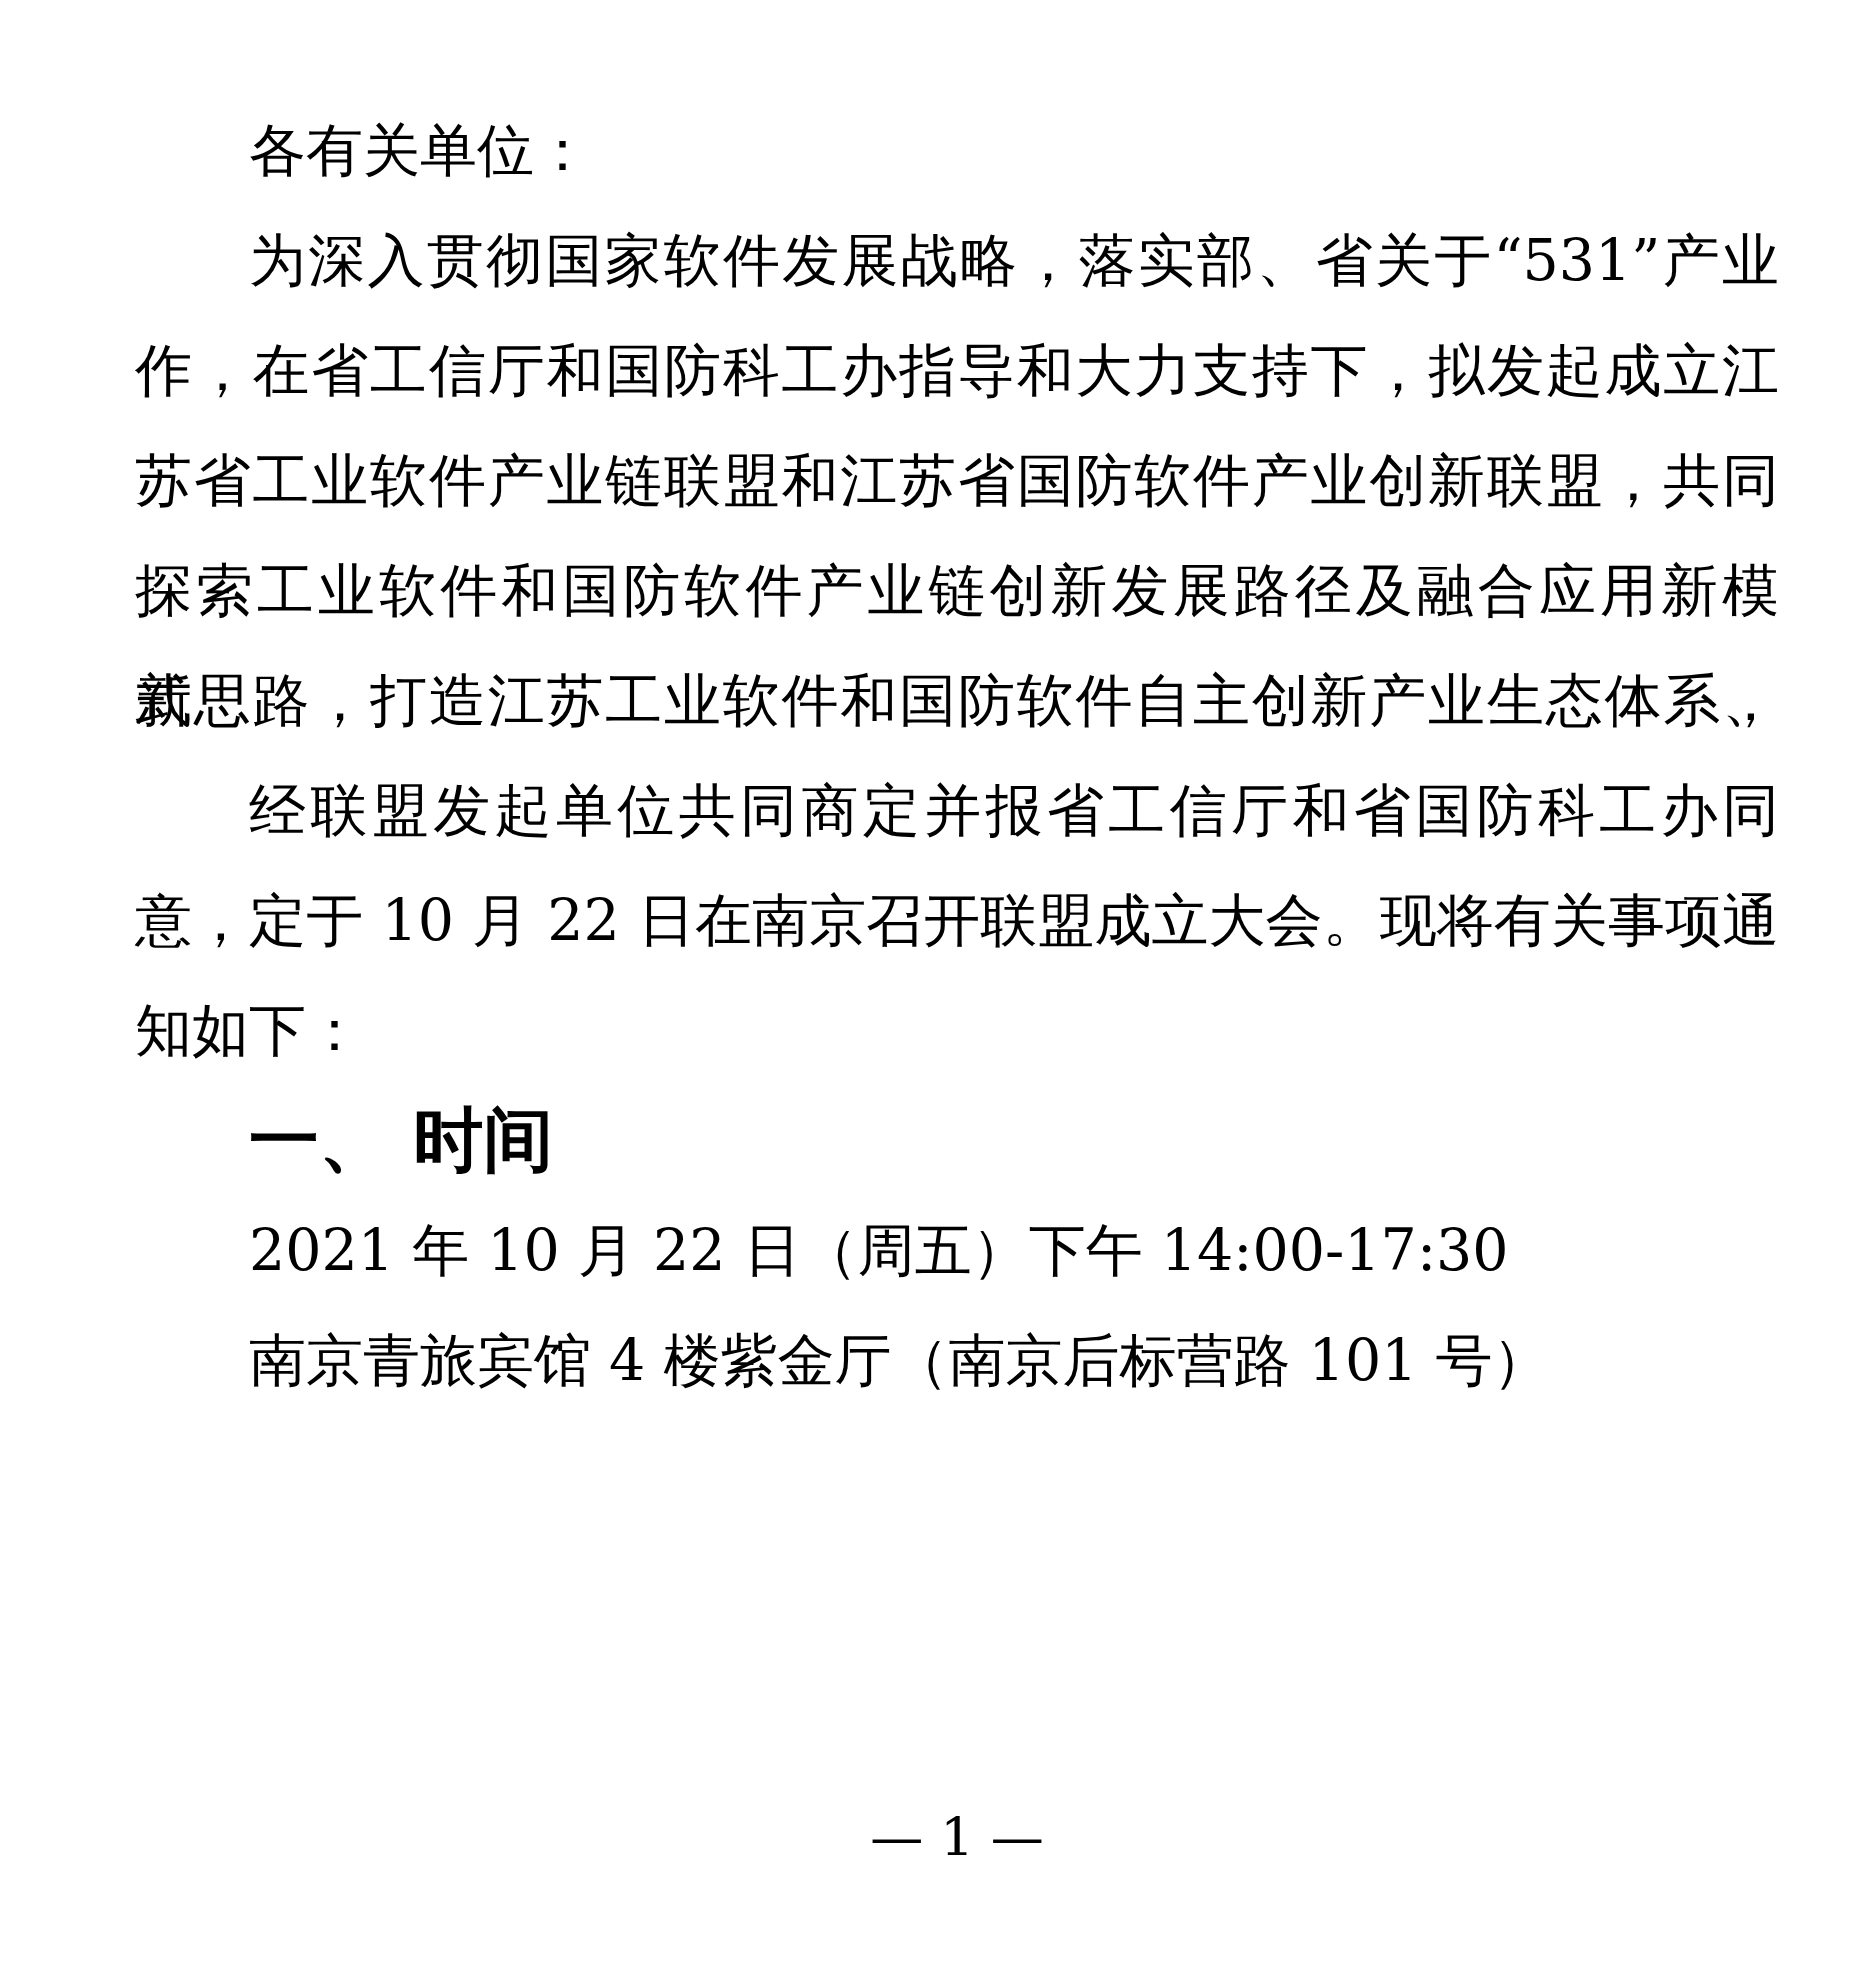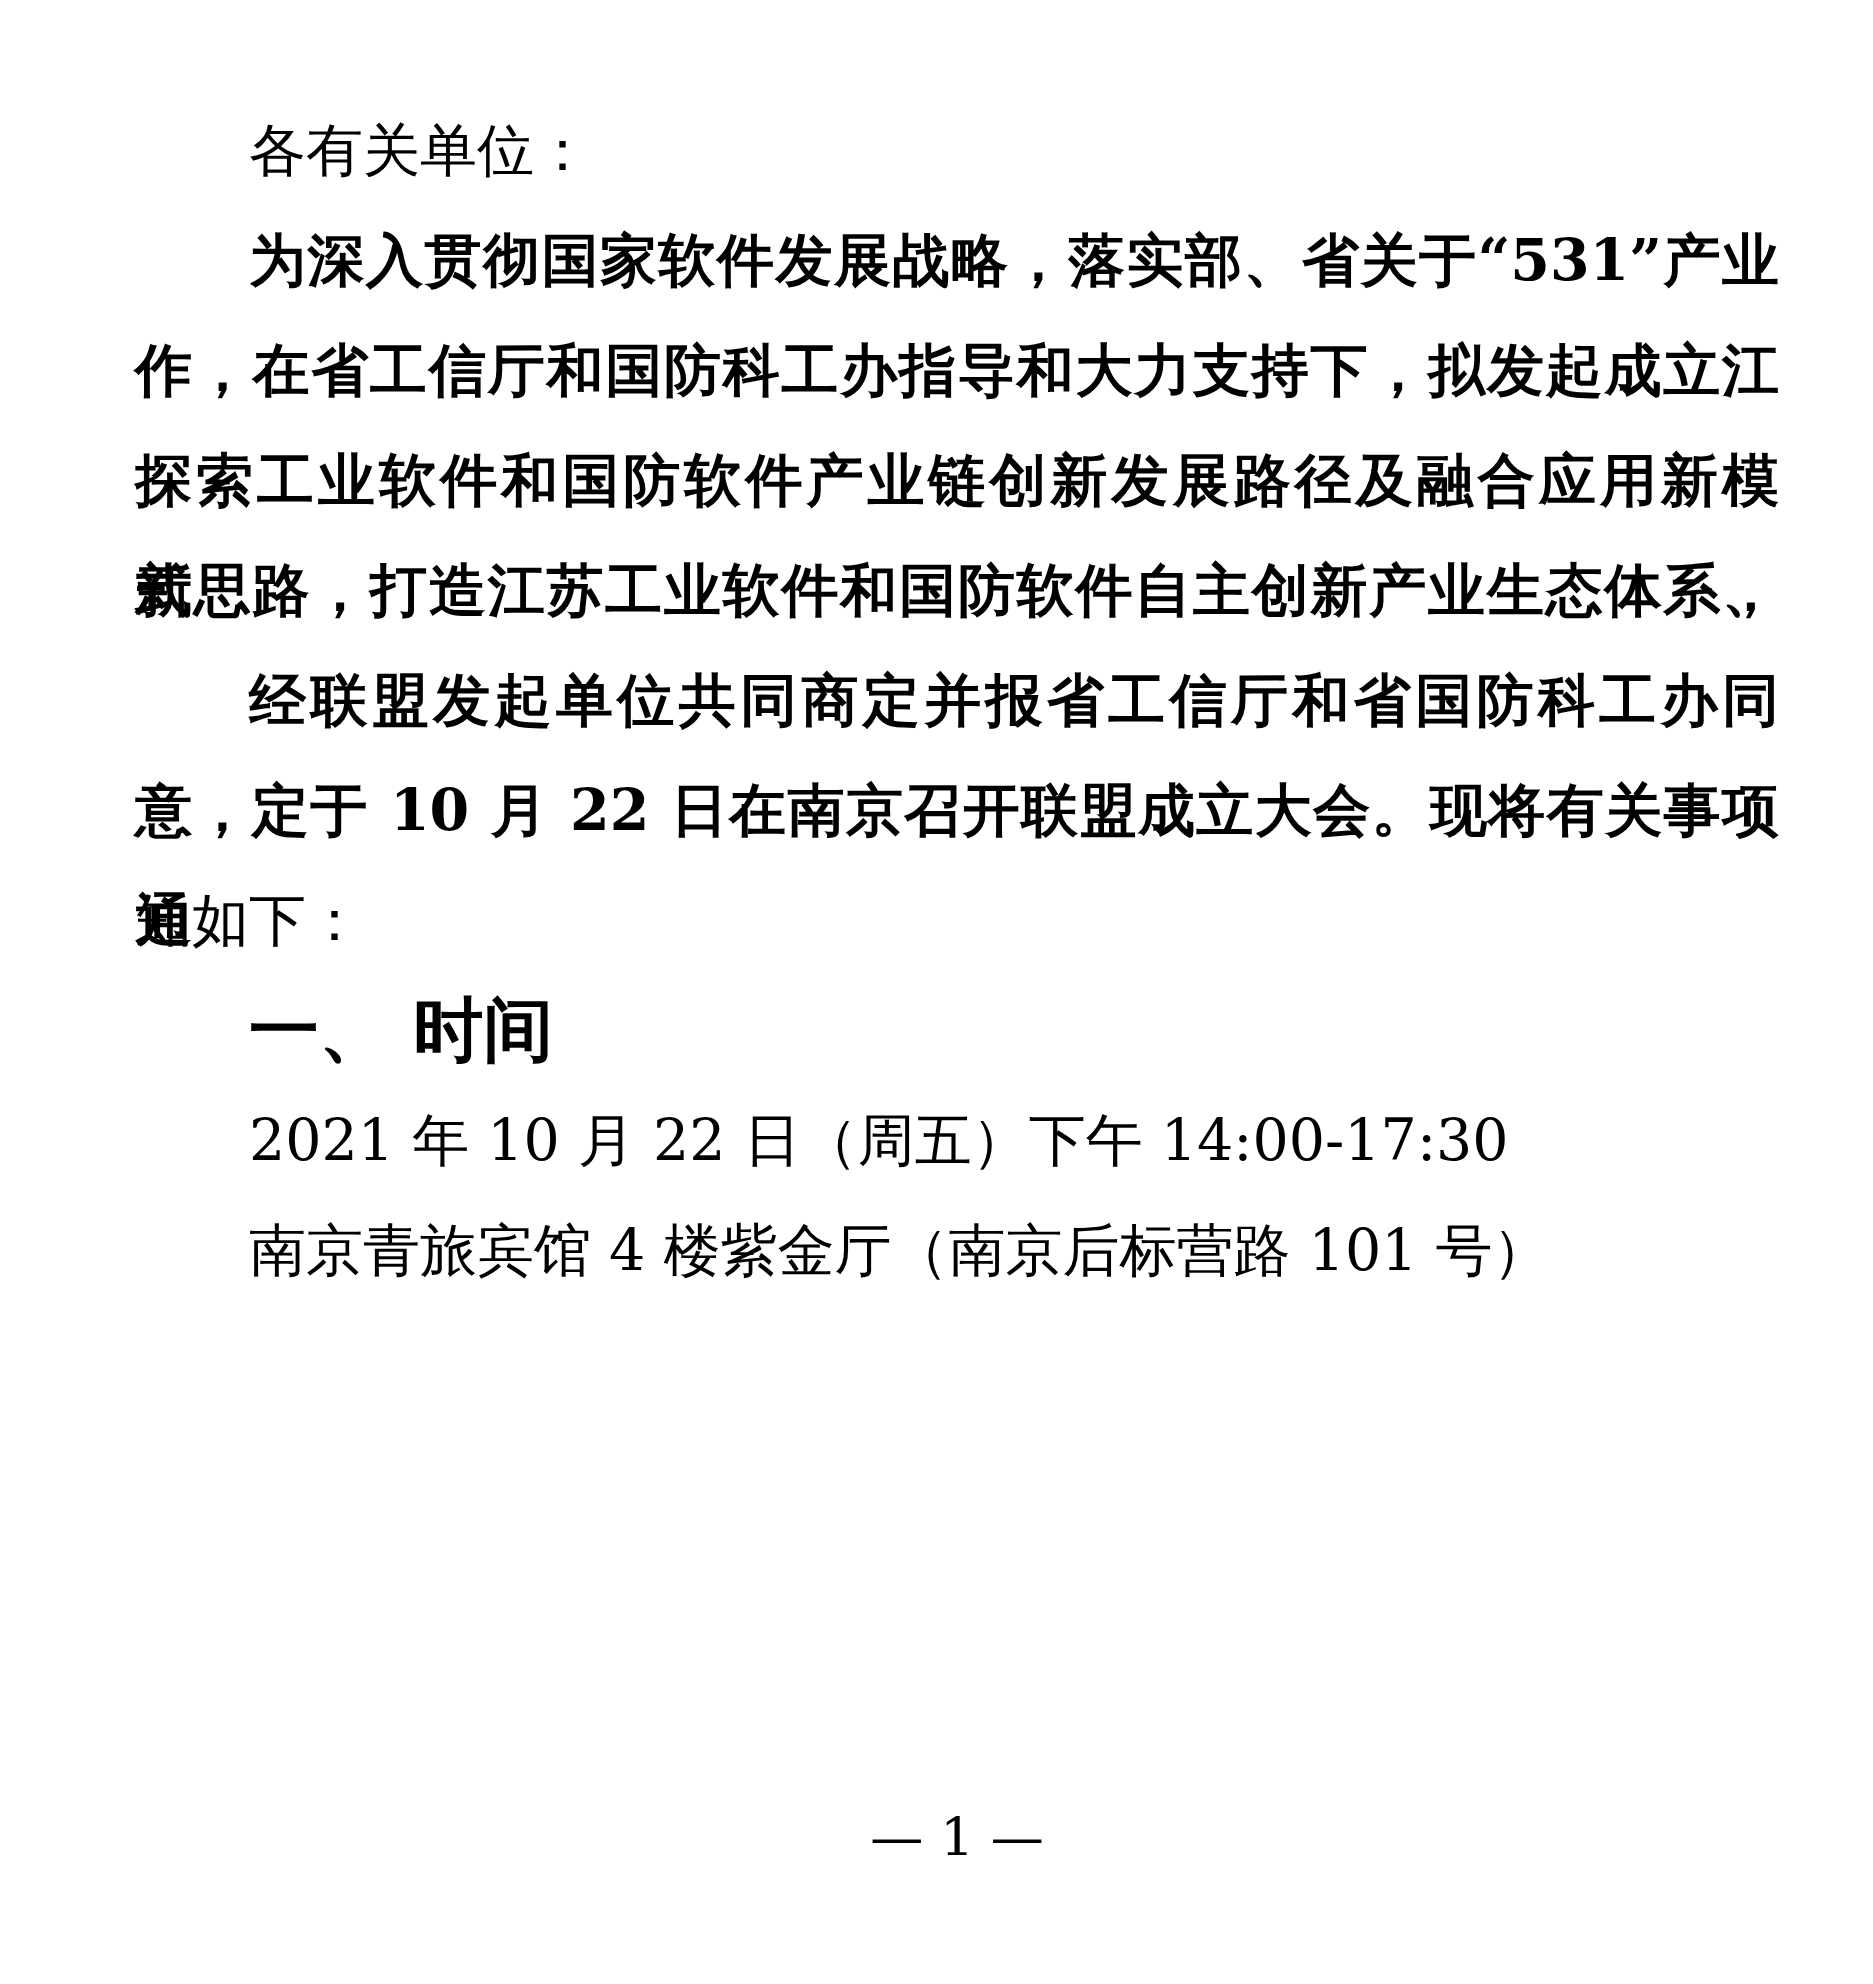--- a/index.html
+++ b/index.html
@@ -34,21 +34,20 @@
     font-size: 57px;
     letter-spacing: 0;
     white-space: normal;
     overflow: visible;
   }
   
   .fill {
     text-align: justify;
     text-align-last: justify;
     text-justify: inter-character;
-    font-weight: bold;
   }
   
   .indent {
     padding-left: 114px;
   }
   
   .heading {
     font-family: "DejaVu Sans", "Liberation Sans", sans-serif;
     font-weight: 700;
     font-size: 70px;
@@ -68,20 +67,21 @@
 <body>
 
 <div class="page">
 
   <div class="text-column">
 
     <div class="line indent">各有关单位：</div>
 
     <div class="line indent fill">为深入贯彻国家软件发展战略，落实部、省关于“531”产业</div>
     <div class="line fill">作，在省工信厅和国防科工办指导和大力支持下，拟发起成立江</div>
+    <div class="line fill">苏省工业软件产业链联盟和江苏省国防软件产业创新联盟，共同</div>
     <div class="line fill">探索工业软件和国防软件产业链创新发展路径及融合应用新模式、</div>
     <div class="line fill">新思路，打造江苏工业软件和国防软件自主创新产业生态体系，</div>
 
     <div class="line indent fill">经联盟发起单位共同商定并报省工信厅和省国防科工办同</div>
     <div class="line fill">意，定于 10 月 22 日在南京召开联盟成立大会。现将有关事项通</div>
     <div class="line">知如下：</div>
 
     <div class="line indent heading">一、 时间</div>
     <div class="line indent">2021 年 10 月 22 日（周五）下午 14:00-17:30</div>
 

